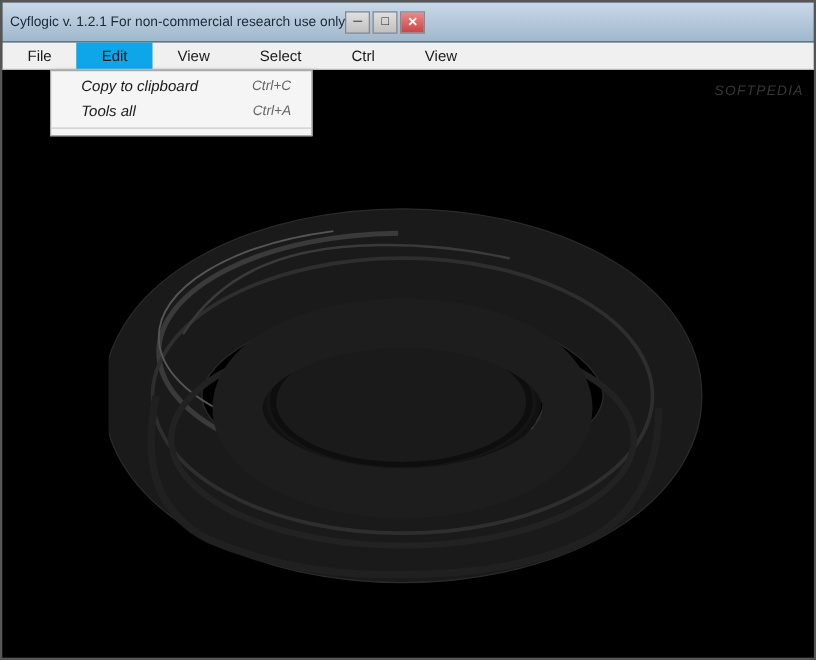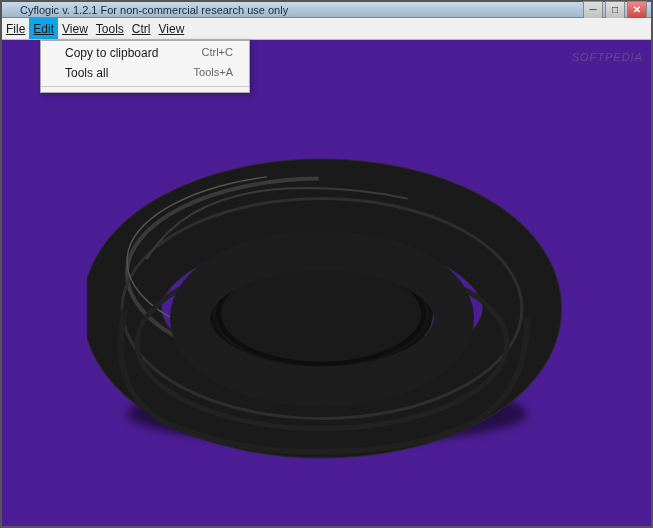--- a/index.html
+++ b/index.html
@@ -17,25 +17,24 @@
     .window {
       width: 653px;
       height: 528px;
       border: 2px solid #555;
       display: flex;
       flex-direction: column;
     }
 
     .title-bar {
       background: linear-gradient(to bottom, #c8d8e8, #a0b8cc);
-      height: 16px;
-      display: flex;
-      align-items: center;
-      justify-content: space-between;
-      padding: 0 4px 0 18px;
+      height: 32px;
+      display: flex;
+      align-items: center;
+      padding: 0 4px 0 6px;
       border-bottom: 1px solid #6688aa;
     }
 
     .title-bar-text {
       font-size: 11px;
       color: #1a2a3a;
       font-weight: normal;
     }
 
     .title-bar-buttons {
@@ -66,28 +65,27 @@
     .menu-bar {
       background: #f0f0f0;
       height: 22px;
       display: flex;
       align-items: stretch;
       border-bottom: 1px solid #bbb;
       position: relative;
     }
 
     .menu-item {
-      padding: 0 4px;
+      padding: 0 20px;
       display: flex;
       align-items: center;
       cursor: pointer;
       font-size: 12px;
       color: #1a1a1a;
       position: relative;
-      text-decoration: underline;
     }
 
     .menu-item.active {
       background: #0ea5e9;
     }
 
     
     .dropdown {
       position: absolute;
       top: 22px;
@@ -95,44 +93,46 @@
       background: #f5f5f5;
       border: 1px solid #aaa;
       box-shadow: 2px 2px 6px rgba(0,0,0,0.3);
       min-width: 210px;
       z-index: 100;
       padding: 2px 0;
     }
 
     .dropdown-item {
       display: flex;
+      align-items: center;
       justify-content: space-between;
       padding: 3px 16px 3px 24px;
       cursor: pointer;
       font-size: 12px;
       color: #1a1a1a;
       white-space: nowrap;
+      font-style: italic;
     }
 
     .dropdown-item .shortcut {
       color: #666;
       margin-left: 36px;
       font-size: 11px;
     }
 
     .dropdown-separator {
       height: 1px;
       background: #ccc;
       margin: 3px 0;
     }
 
     
     .viewport {
       flex: 1;
-      background: #4c1d95;
+      background: #000000;
       position: relative;
       overflow: hidden;
     }
 
     
     .torus-container {
       position: absolute;
       top: 50%;
       left: 50%;
       transform: translate(-50%, -48%);
@@ -166,37 +166,37 @@
     <div class="menu-item">
       <span>File</span>
     </div>
     <div class="menu-item active">
       <span>Edit</span>
     </div>
     <div class="menu-item">
       <span>View</span>
     </div>
     <div class="menu-item">
-      <span>Tools</span>
+      <span>Select</span>
     </div>
     <div class="menu-item">
       <span>Ctrl</span>
     </div>
     <div class="menu-item">
       <span>View</span>
     </div>
 
     <div class="dropdown">
       <div class="dropdown-item">
         <span>Copy to clipboard</span>
         <span class="shortcut">Ctrl+C</span>
       </div>
       <div class="dropdown-item">
         <span>Tools all</span>
-        <span class="shortcut">Tools+A</span>
+        <span class="shortcut">Ctrl+A</span>
       </div>
       <div class="dropdown-separator"></div>
     </div>
   </div>
 
   <div class="viewport">
 
     <div class="torus-container">
       <svg width="480" height="350" viewBox="0 0 480 350">
         <defs>

